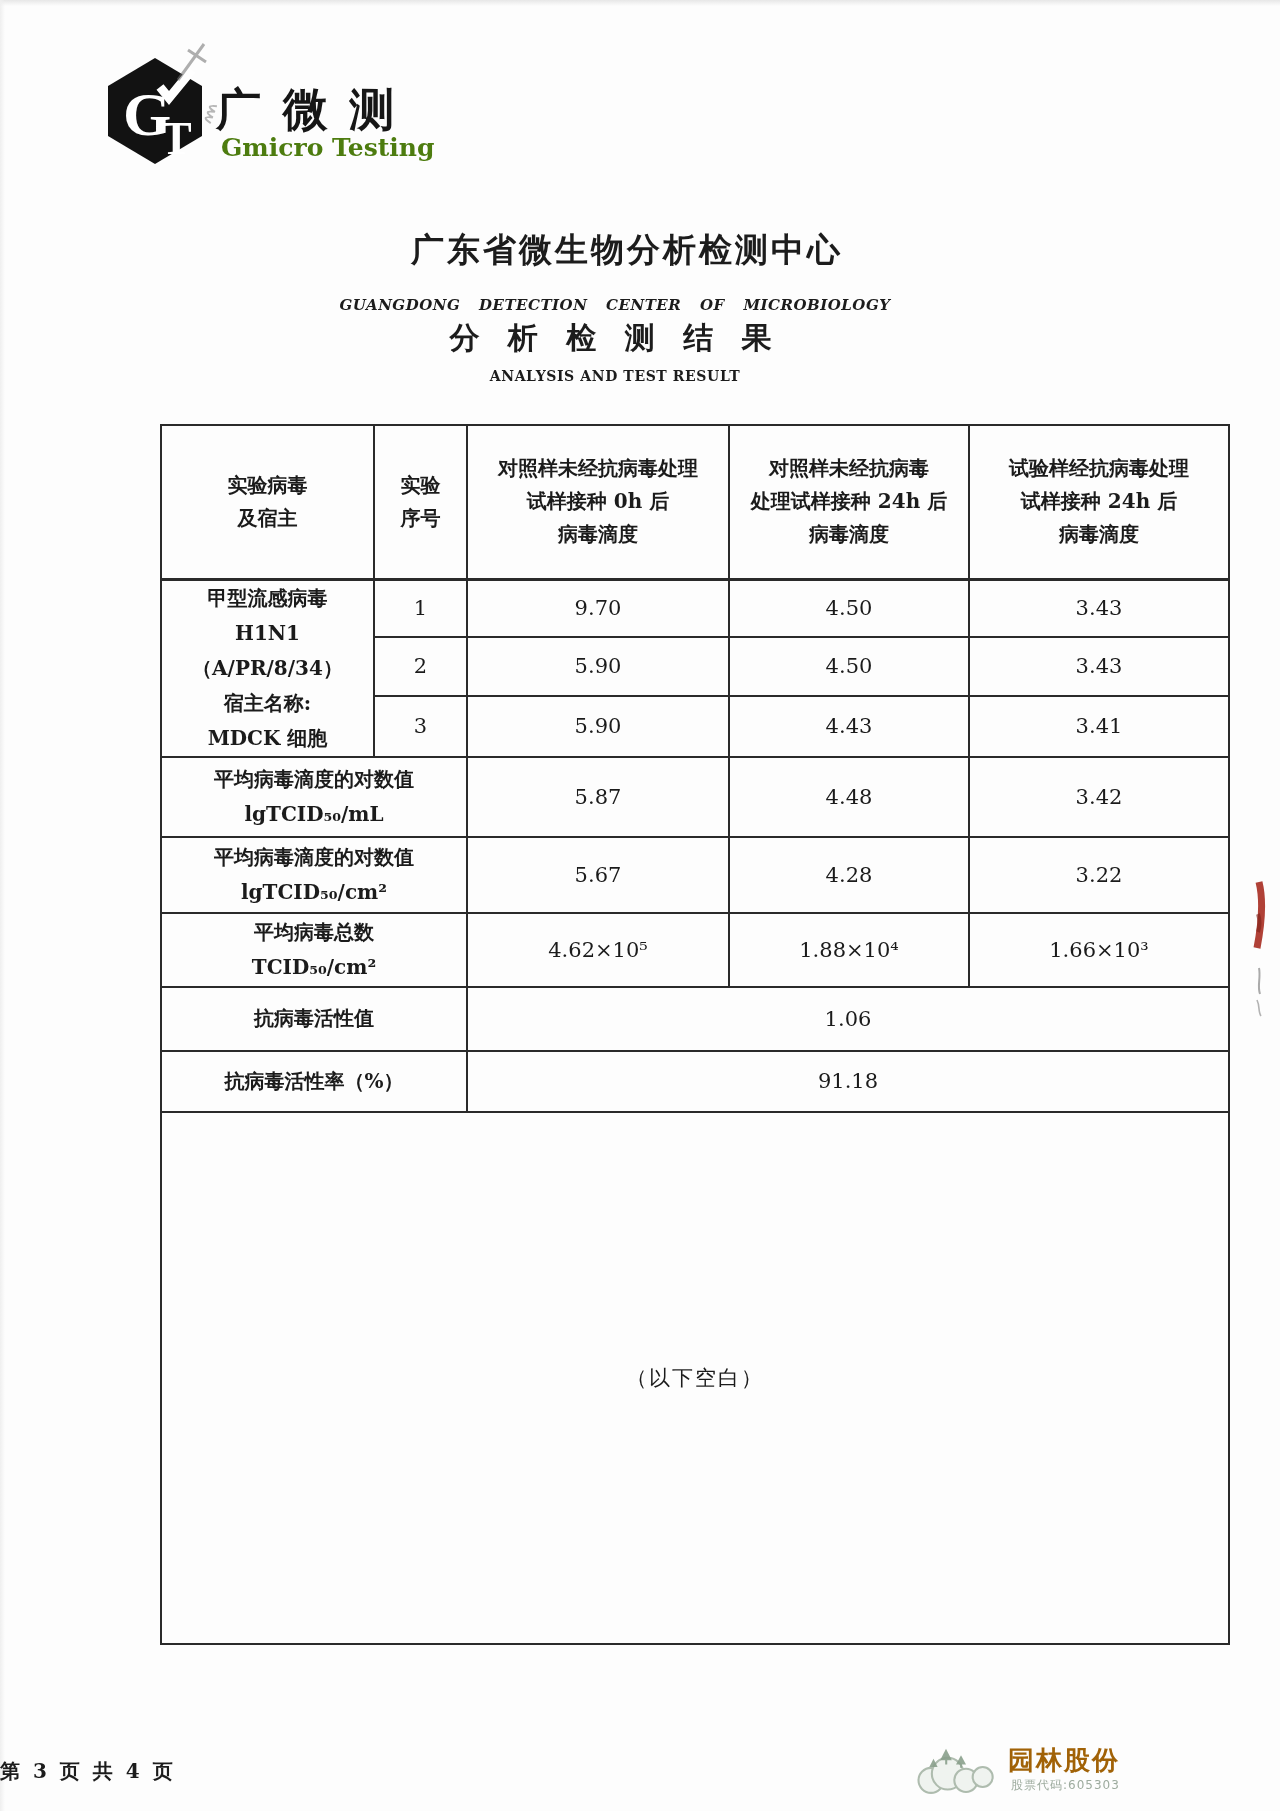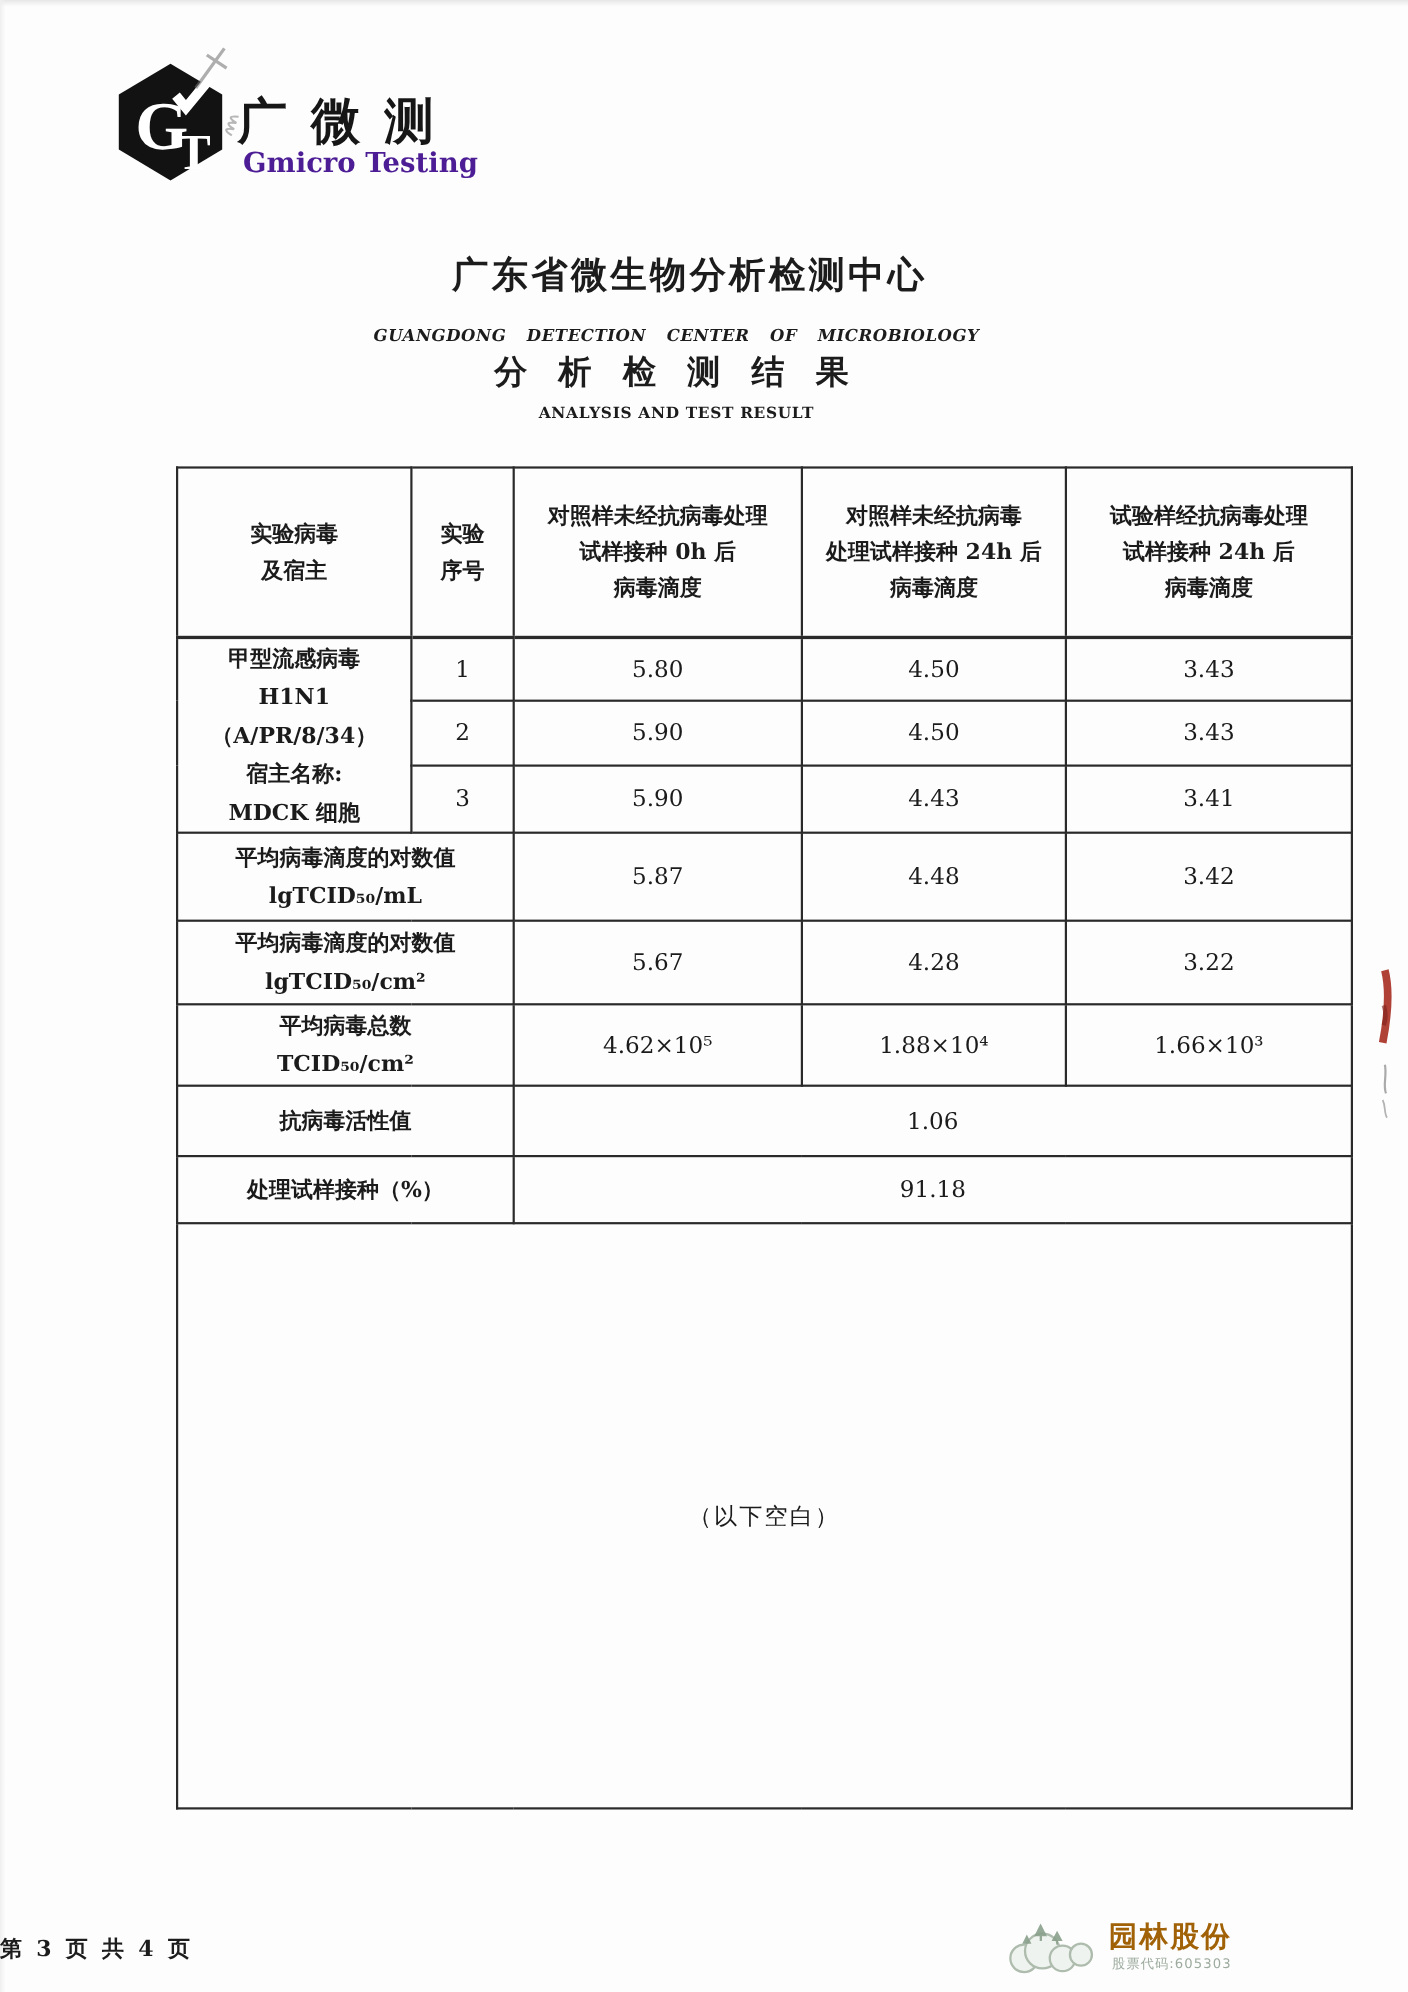--- a/index.html
+++ b/index.html
@@ -9,21 +9,21 @@
   }
   .edge-top{position:absolute;top:0;left:0;right:0;height:6px;
     background:linear-gradient(#e7e7e7,rgba(255,255,255,0));}
   .edge-left{position:absolute;top:0;left:0;bottom:0;width:5px;
     background:linear-gradient(90deg,#efefef,rgba(255,255,255,0));}
 
   
   .logo-hex{position:absolute;left:105px;top:55px;width:100px;height:112px;}
   .logo-cn{position:absolute;left:216px;top:80px;font-size:45px;font-weight:700;
     letter-spacing:3px;color:#161616;white-space:pre;}
-  .logo-en{position:absolute;left:221px;top:133px;font-size:25px;font-weight:700;color:#4c1d95;}
+  .logo-en{position:absolute;left:221px;top:133px;font-size:25px;font-weight:700;color:#4d7c0f;}
   .artifact{position:absolute;opacity:.55;}
 
   
   .ctr{position:absolute;left:0;width:1230px;text-align:center;}
   .org-cn{top:228px;font-size:33px;font-weight:700;letter-spacing:3px;padding-left:12px;}
   .org-en{top:296px;font-size:15px;font-weight:700;word-spacing:13px;letter-spacing:.5px;font-style:italic;}
   .doc-cn{top:318px;font-size:30px;font-weight:700;letter-spacing:9px;white-space:pre;}
   .doc-en{top:368px;font-size:14px;font-weight:700;letter-spacing:.6px;}
   .report-line{position:absolute;left:164px;top:393px;font-size:21px;font-weight:700;letter-spacing:.5px;}
 
@@ -103,21 +103,21 @@
         <td class="ml">试验样经抗病毒处理
 试样接种 24h 后
 病毒滴度</td>
       </tr>
       <tr style="height:57px">
         <td class="lbl ml" rowspan="3">甲型流感病毒
 H1N1（A/PR/8/34）
 宿主名称:
 MDCK 细胞</td>
         <td class="num">1</td>
-        <td class="val">5.80</td>
+        <td class="val">9.70</td>
         <td class="val">4.50</td>
         <td class="val">3.43</td>
       </tr>
       <tr style="height:58px">
         <td class="num">2</td>
         <td class="val">5.90</td>
         <td class="val">4.50</td>
         <td class="val">3.43</td>
       </tr>
       <tr style="height:60px">
@@ -145,21 +145,21 @@
 TCID₅₀/cm²</td>
         <td class="val">4.62×10⁵</td>
         <td class="val">1.88×10⁴</td>
         <td class="val">1.66×10³</td>
       </tr>
       <tr style="height:64px">
         <td class="lbl" colspan="2">抗病毒活性值</td>
         <td class="val" colspan="3">1.06</td>
       </tr>
       <tr style="height:61px">
-        <td class="lbl" colspan="2">处理试样接种（%）</td>
+        <td class="lbl" colspan="2">抗病毒活性率（%）</td>
         <td class="val" colspan="3">91.18</td>
       </tr>
       <tr style="height:532px">
         <td class="blank-cell" colspan="5">（以下空白）</td>
       </tr>
     </tbody>
   </table>
 
   <svg class="seal-mark" width="16" height="70">
     <path d="M9 2 C 13 18, 12 42, 7 68" stroke="#a93126" stroke-width="7" fill="none" opacity="0.92"></path>

